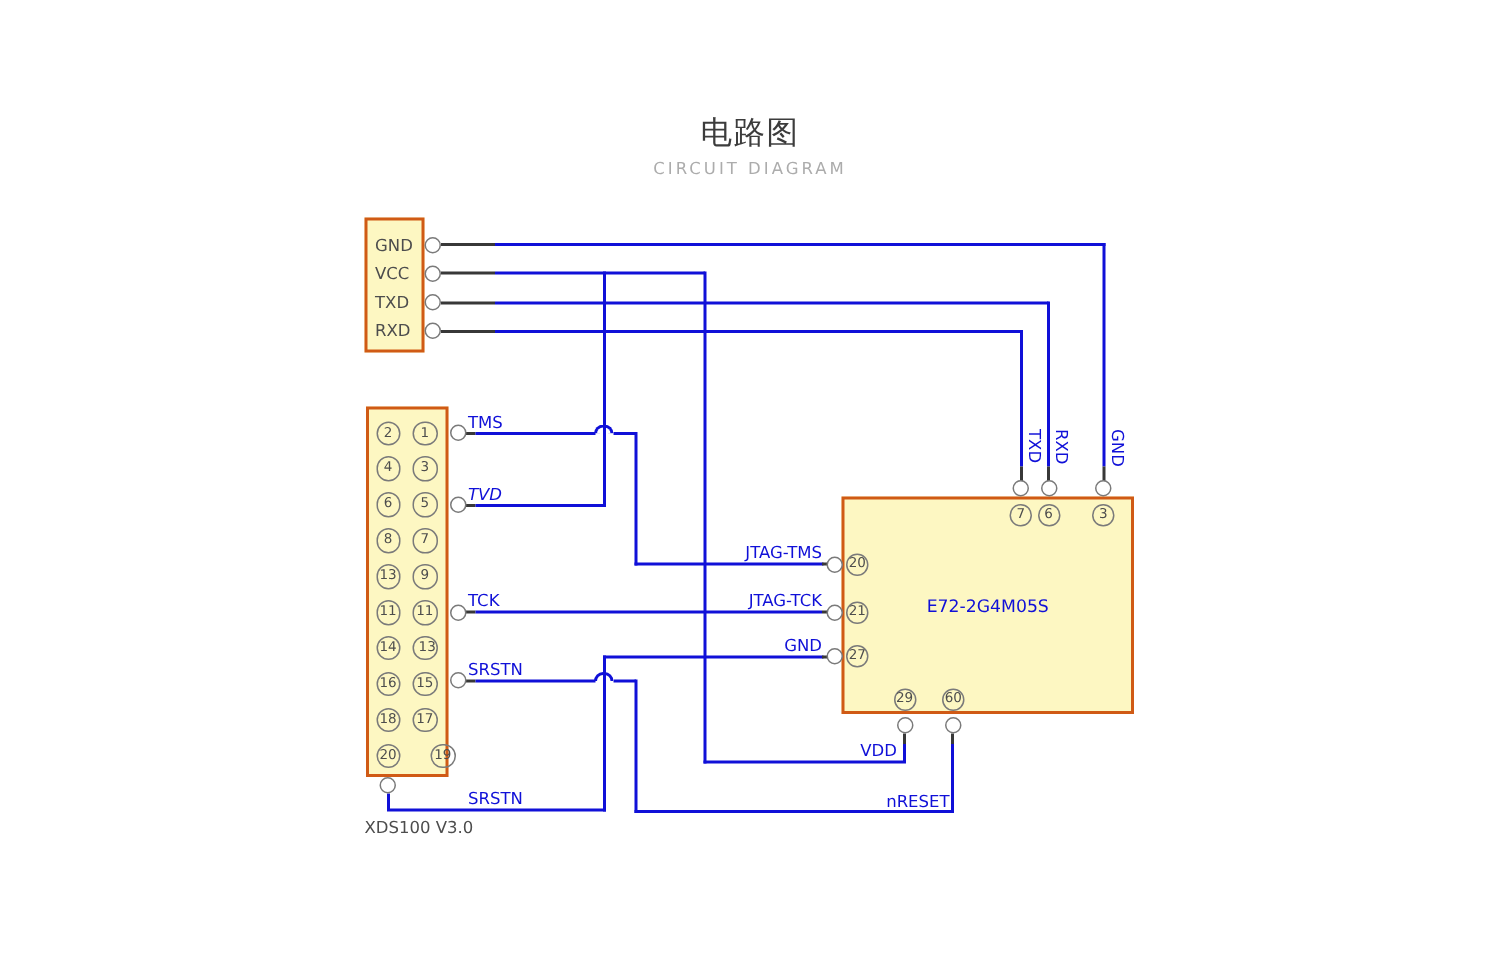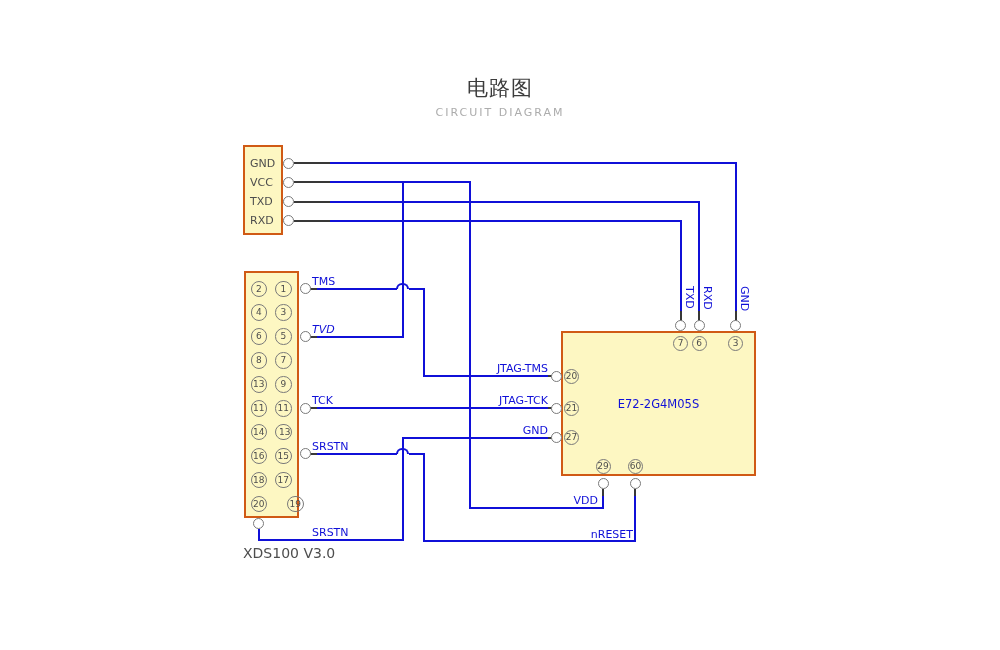--- a/index.html
+++ b/index.html
@@ -26,21 +26,21 @@
   .pc{position:absolute;width:16.5px;height:16.5px;border:1px solid var(--ring);border-radius:50%;
       box-sizing:border-box;font-size:9px;line-height:14px;text-align:center;color:var(--text);}
   .cpc{position:absolute;width:15px;height:15px;border:1px solid var(--ring);border-radius:50%;
       box-sizing:border-box;font-size:9px;line-height:12.5px;text-align:center;color:var(--text);}
   
   .nlbl{position:absolute;font-size:11px;line-height:13px;color:var(--label);white-space:nowrap;}
   .r{text-align:right;width:100px;}
   .vlbl{position:absolute;font-size:11px;line-height:13px;color:var(--label);white-space:nowrap;
         transform-origin:0 0;transform:rotate(90deg);}
   .plbl{position:absolute;font-size:11px;line-height:13px;color:var(--text);white-space:nowrap;}
-  .cap{position:absolute;font-size:14px;color:var(--text);white-space:nowrap;}
+  .cap{position:absolute;font-size:11px;color:var(--text);white-space:nowrap;}
   .chipname{position:absolute;font-size:11.5px;color:var(--label);text-align:center;}
 </style>
 </head>
 <body>
 
 <div class="canvas">
 
   <div class="title">电路图</div>
   <div class="subtitle">CIRCUIT DIAGRAM</div>
 

